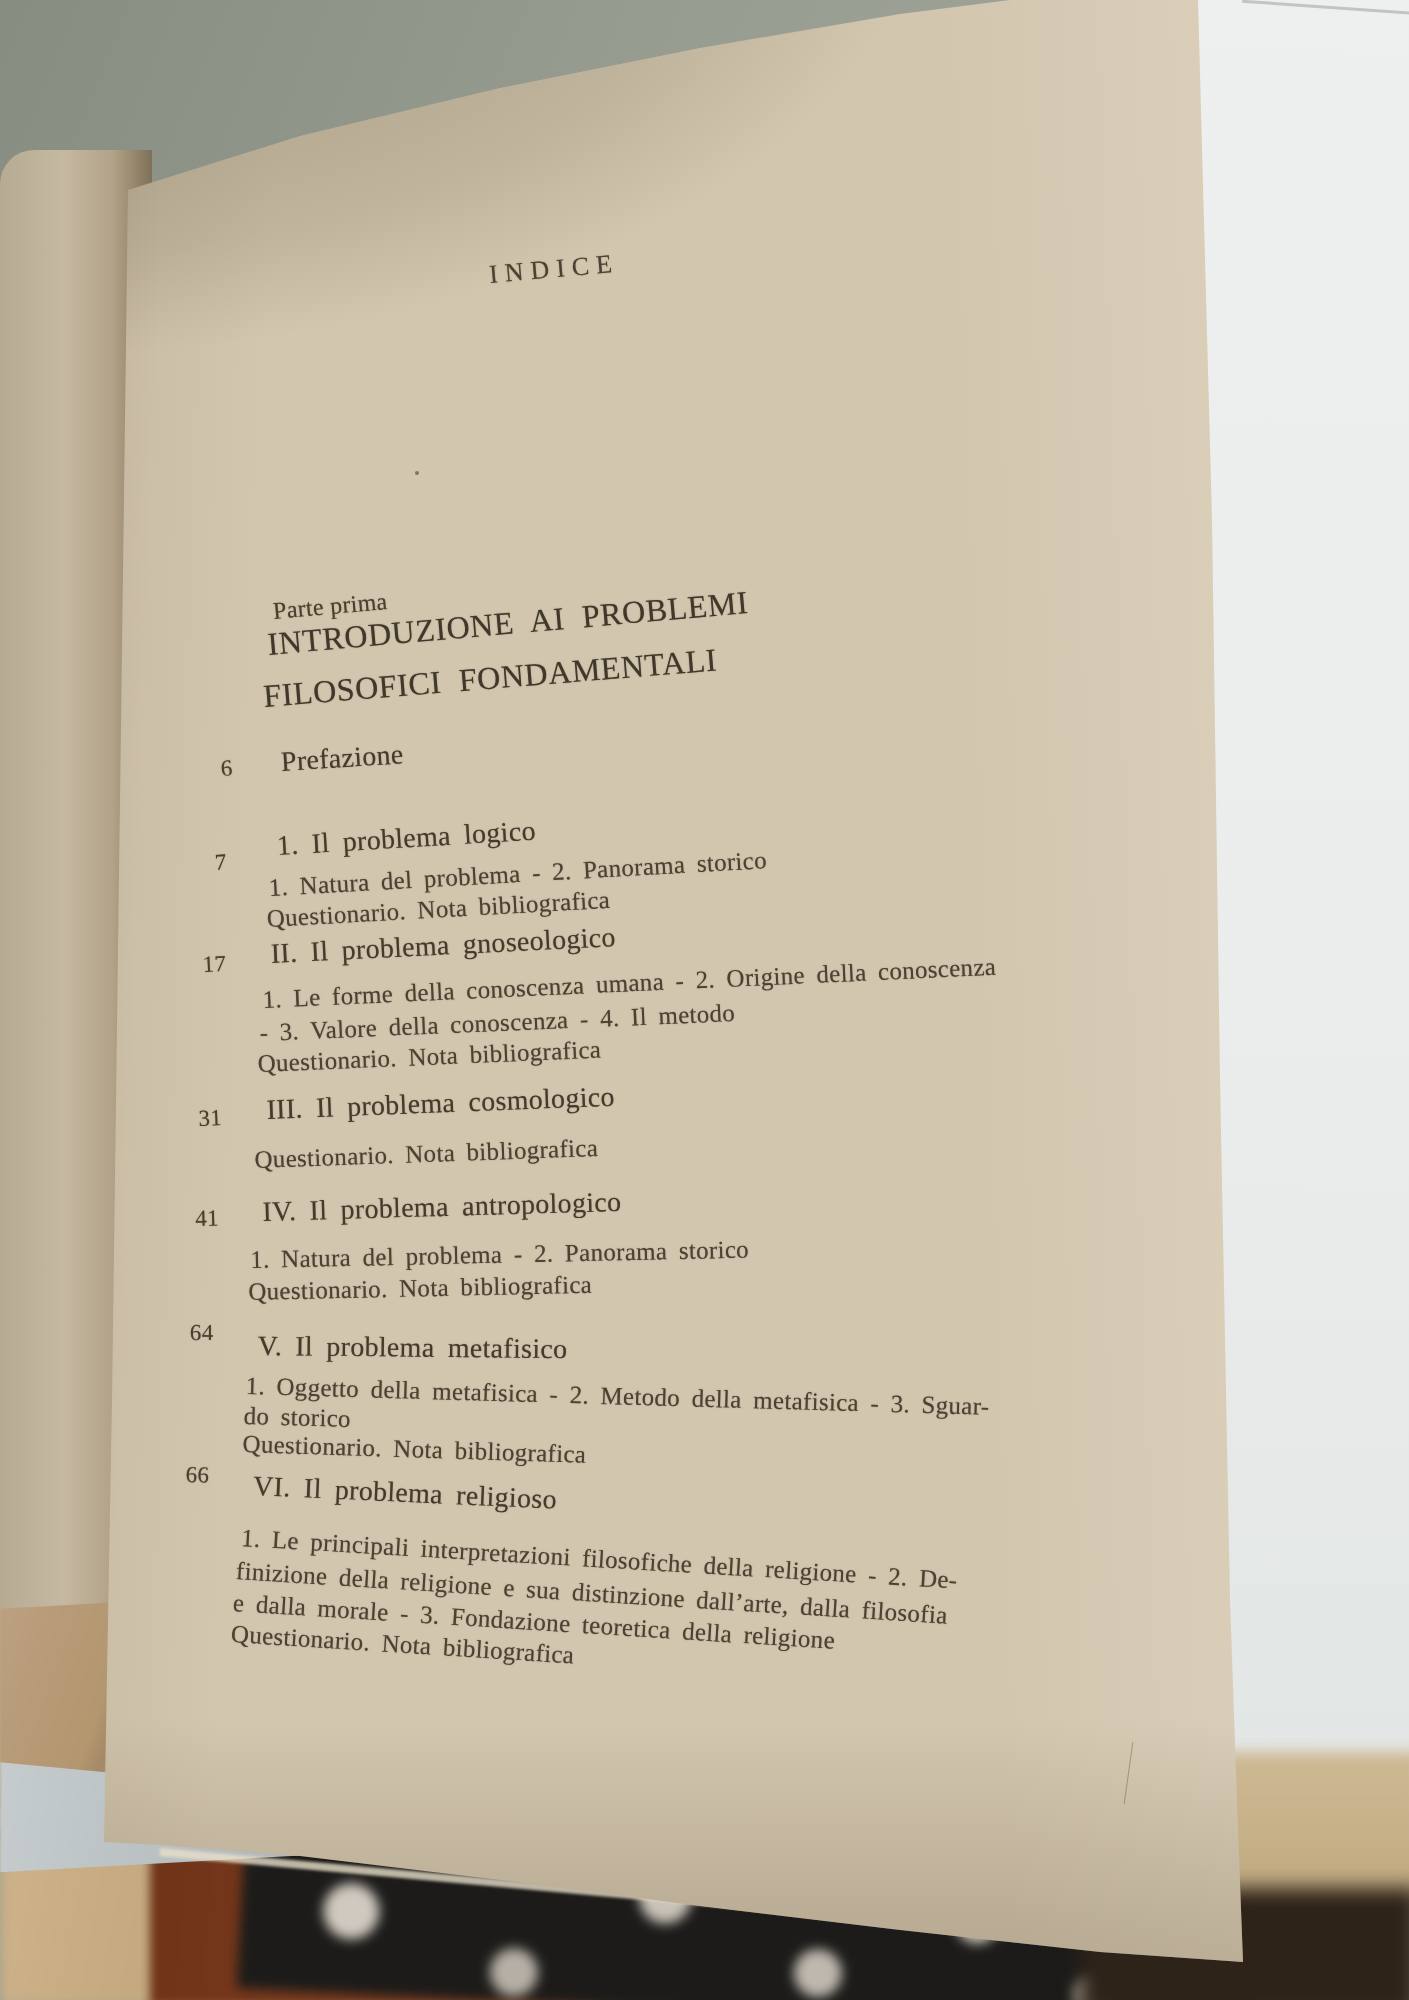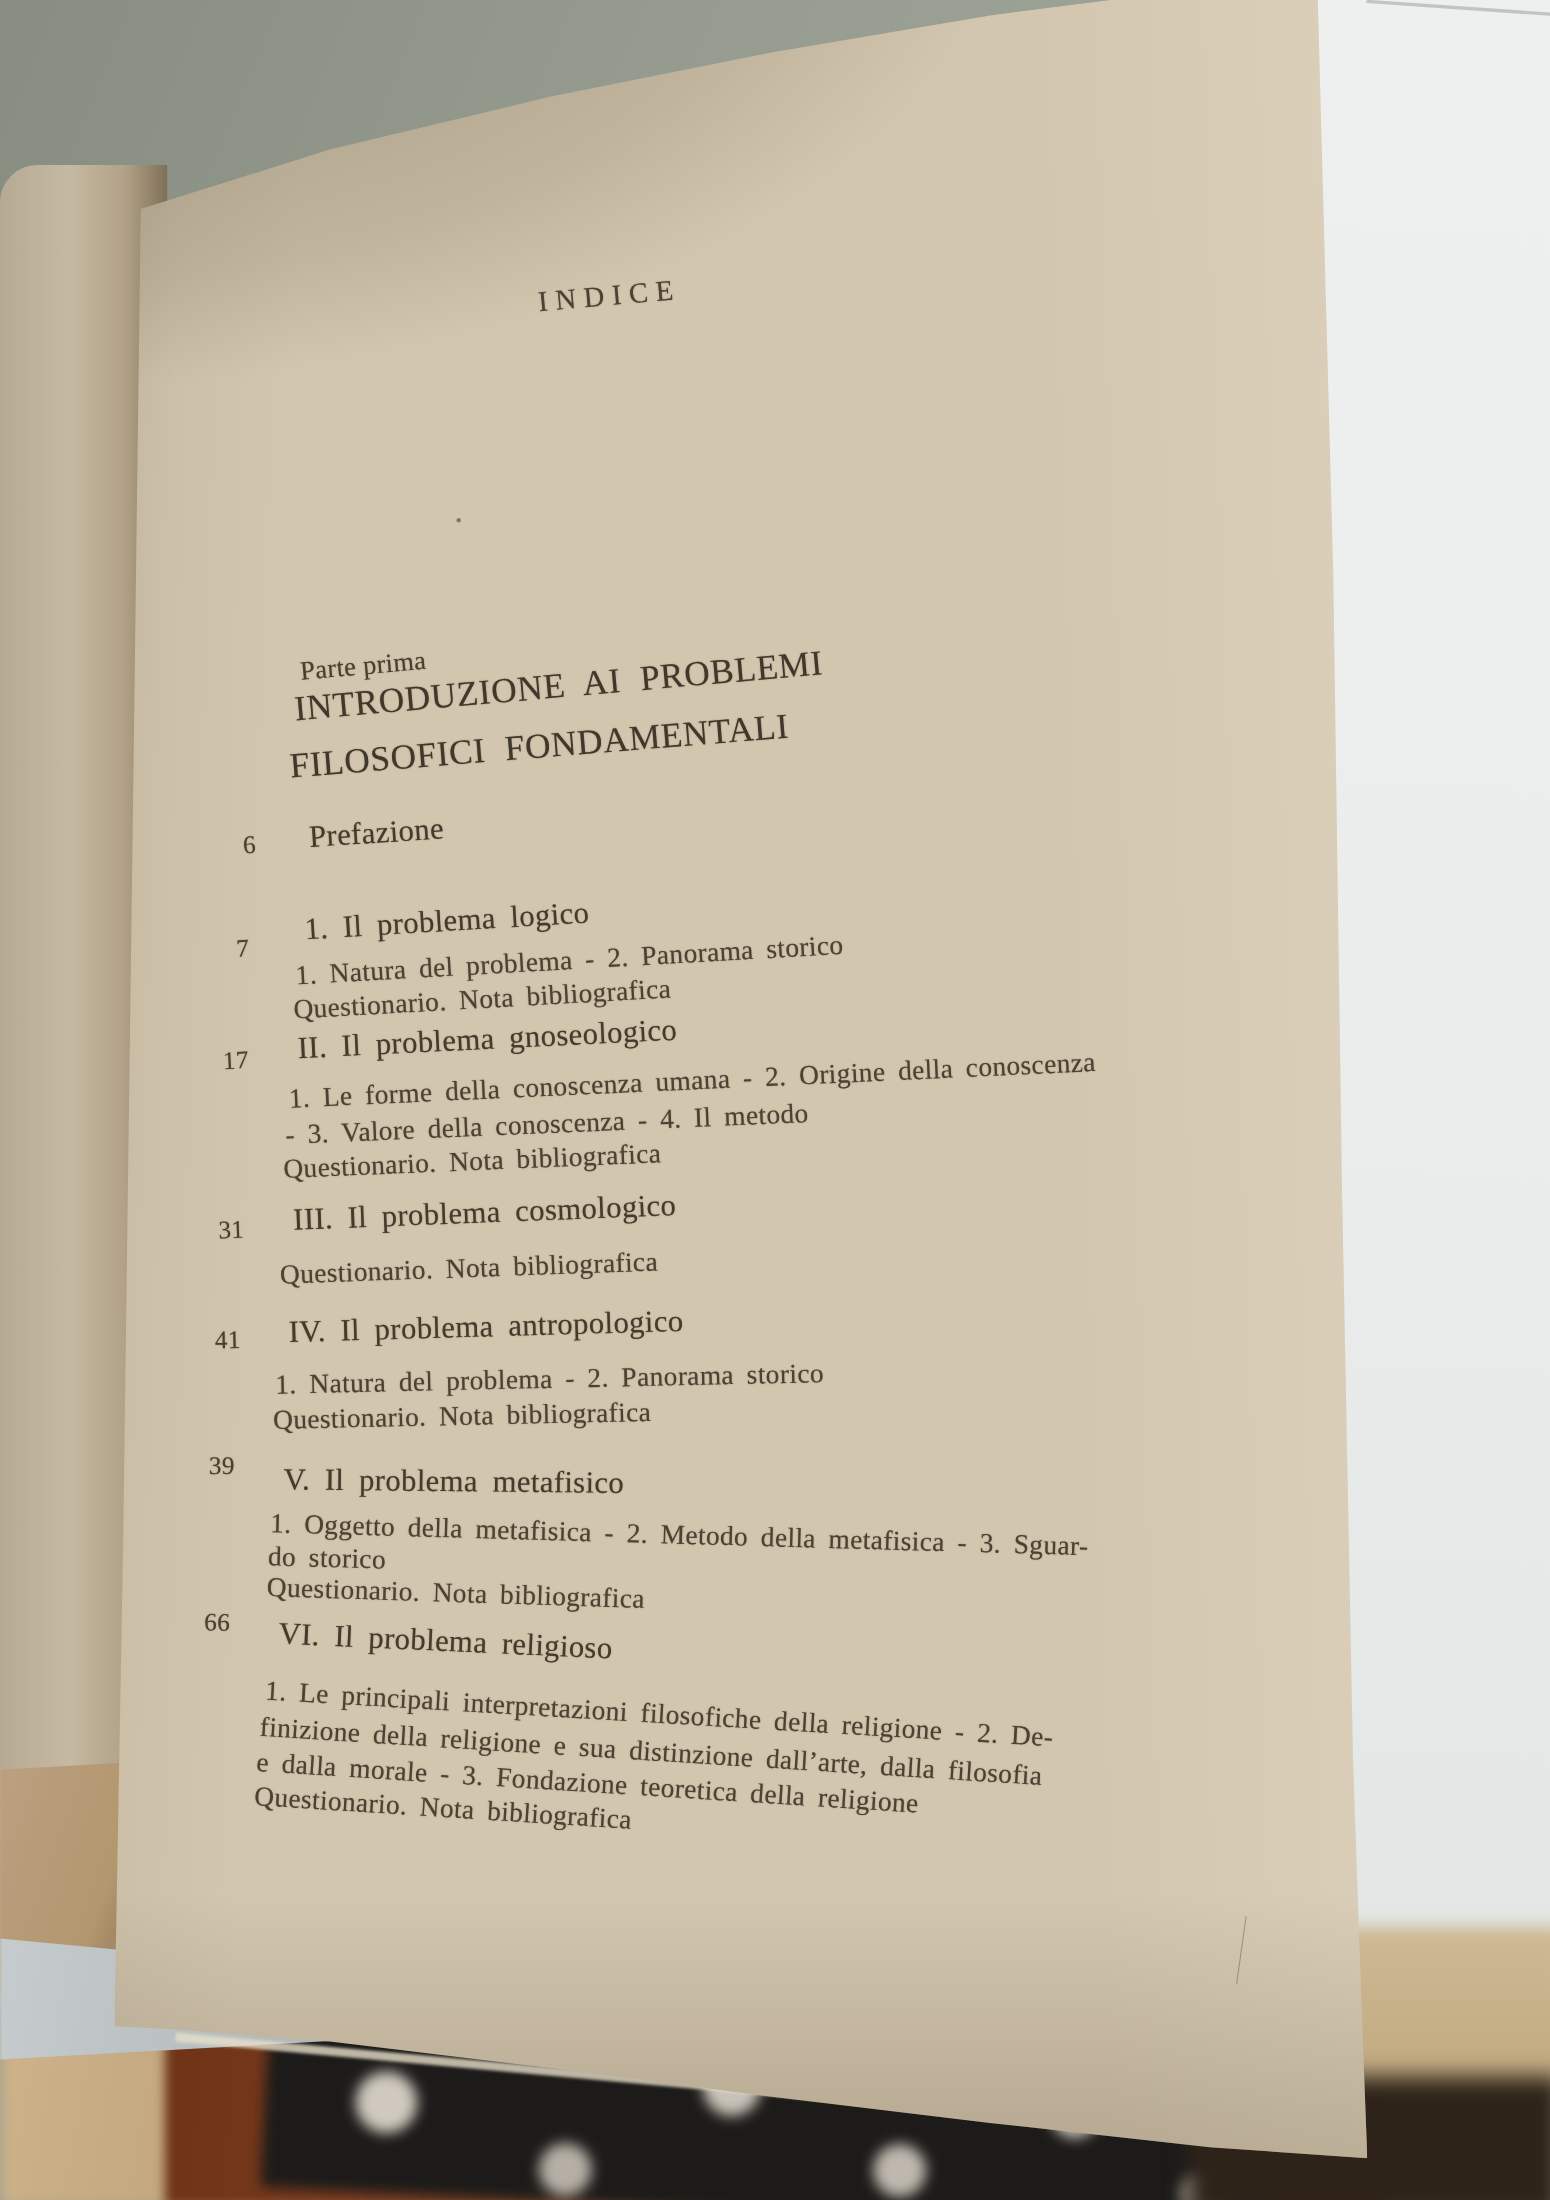--- a/index.html
+++ b/index.html
@@ -151,21 +151,21 @@
 
   <div class="tx num n3">31</div>
   <div class="tx etitle t3">III. Il problema cosmologico</div>
   <div class="tx sub s3a">Questionario. Nota bibliografica</div>
 
   <div class="tx num n4">41</div>
   <div class="tx etitle t4">IV. Il problema antropologico</div>
   <div class="tx sub s4a">1. Natura del problema - 2. Panorama storico</div>
   <div class="tx sub s4b">Questionario. Nota bibliografica</div>
 
-  <div class="tx num n5">39</div>
+  <div class="tx num n5">64</div>
   <div class="tx etitle t5">V. Il problema metafisico</div>
   <div class="tx sub s5a">1. Oggetto della metafisica - 2. Metodo della metafisica - 3. Sguar-</div>
   <div class="tx sub s5b">do storico</div>
   <div class="tx sub s5c">Questionario. Nota bibliografica</div>
 
   <div class="tx num n6">66</div>
   <div class="tx etitle t6">VI. Il problema religioso</div>
   <div class="tx sub s6a">1. Le principali interpretazioni filosofiche della religione - 2. De-</div>
   <div class="tx sub s6b">finizione della religione e sua distinzione dall’arte, dalla filosofia</div>
   <div class="tx sub s6c">e dalla morale - 3. Fondazione teoretica della religione</div>

